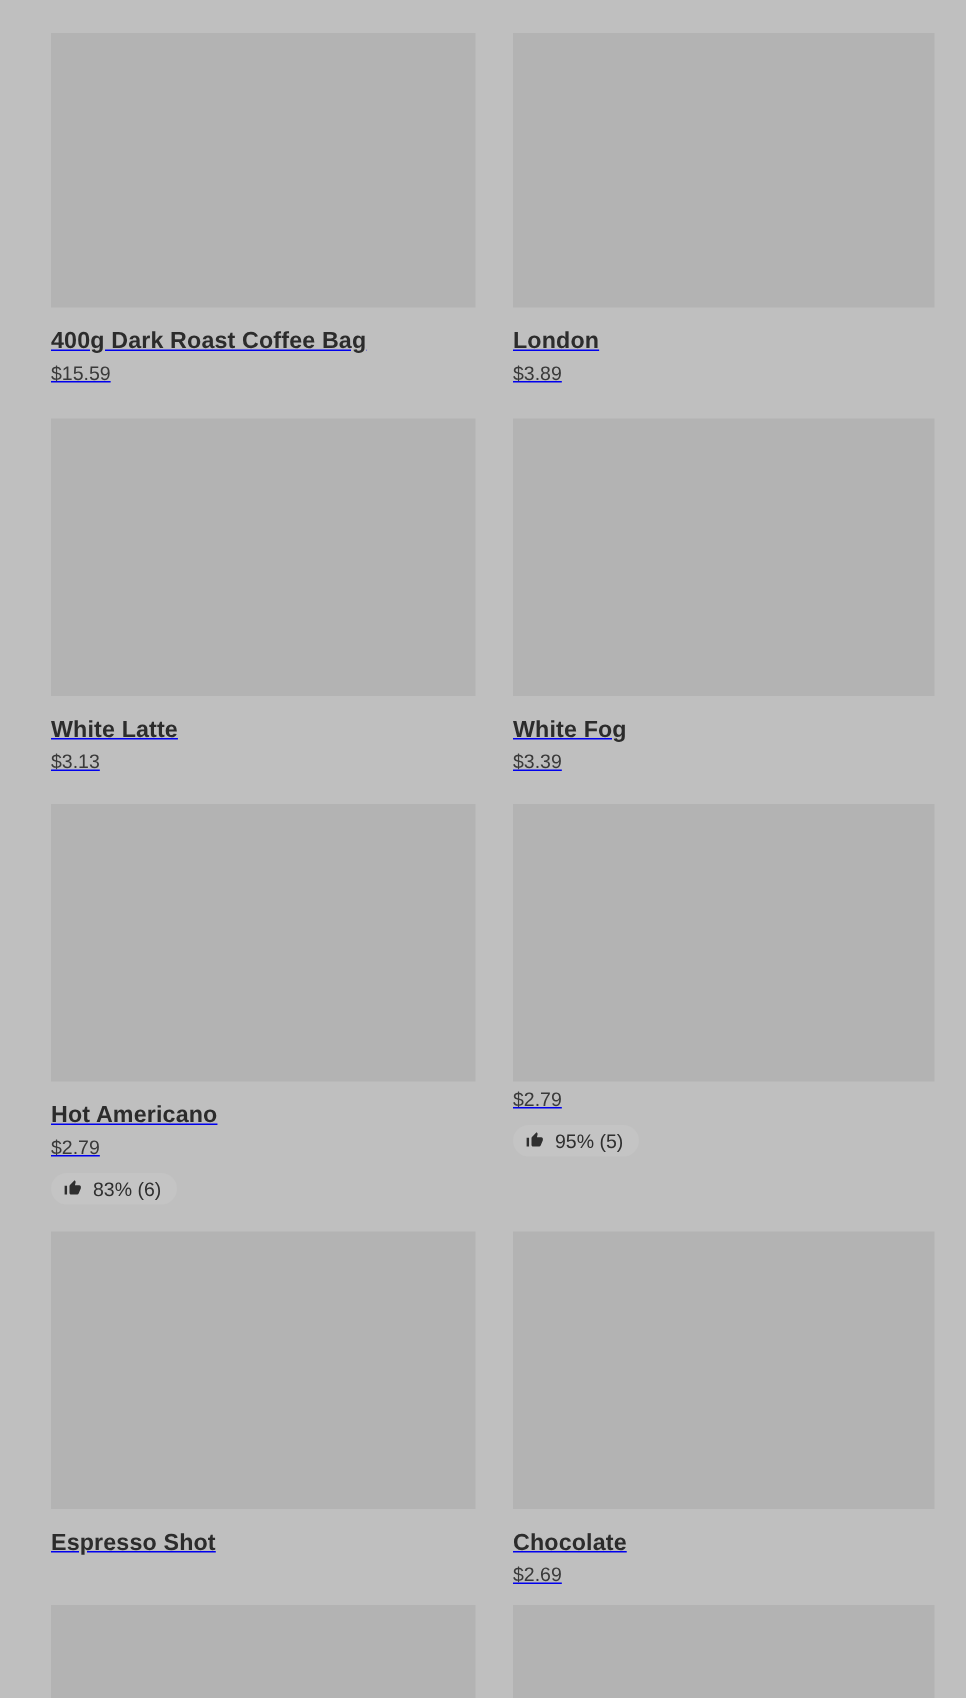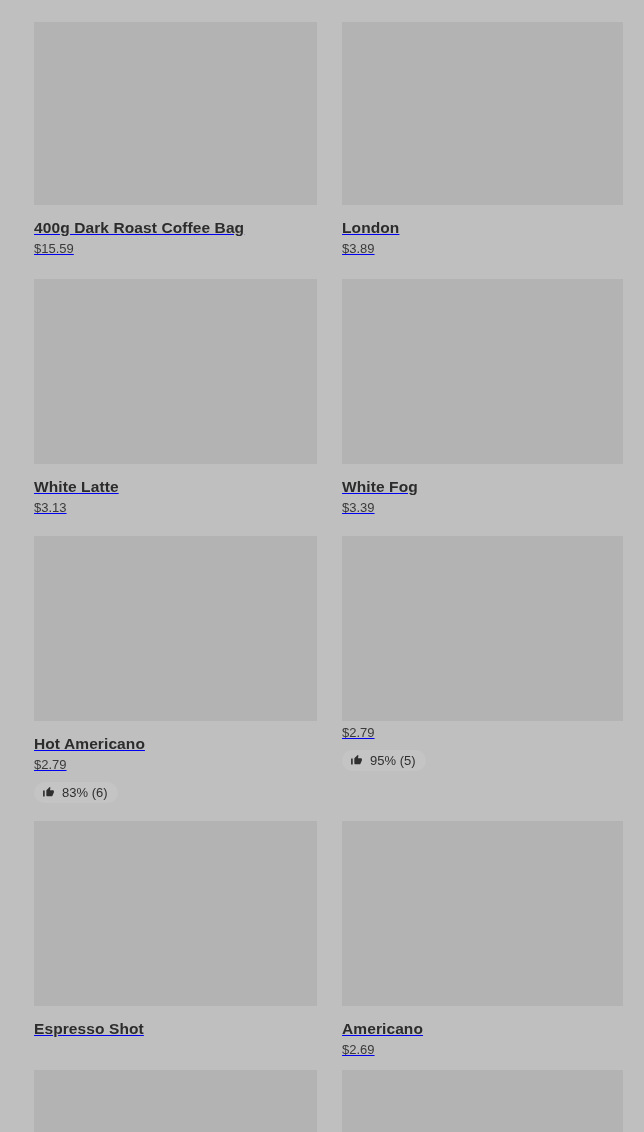--- a/index.html
+++ b/index.html
@@ -164,21 +164,21 @@
   </a>
 
   <a class="product-card row-4" href="#">
     <span class="product-thumb"></span>
     <span class="product-title">Espresso Shot</span>
 
   </a>
 
   <a class="product-card row-4" href="#">
     <span class="product-thumb"></span>
-    <span class="product-title">Americano</span>
+    <span class="product-title">Chocolate</span>
     <span class="product-price">$2.69</span>
 
   </a>
 
   <a class="product-card row-5" href="#">
     <span class="product-thumb"></span>
     <span class="product-title"></span>
     <span class="product-price"></span>
   </a>
 

